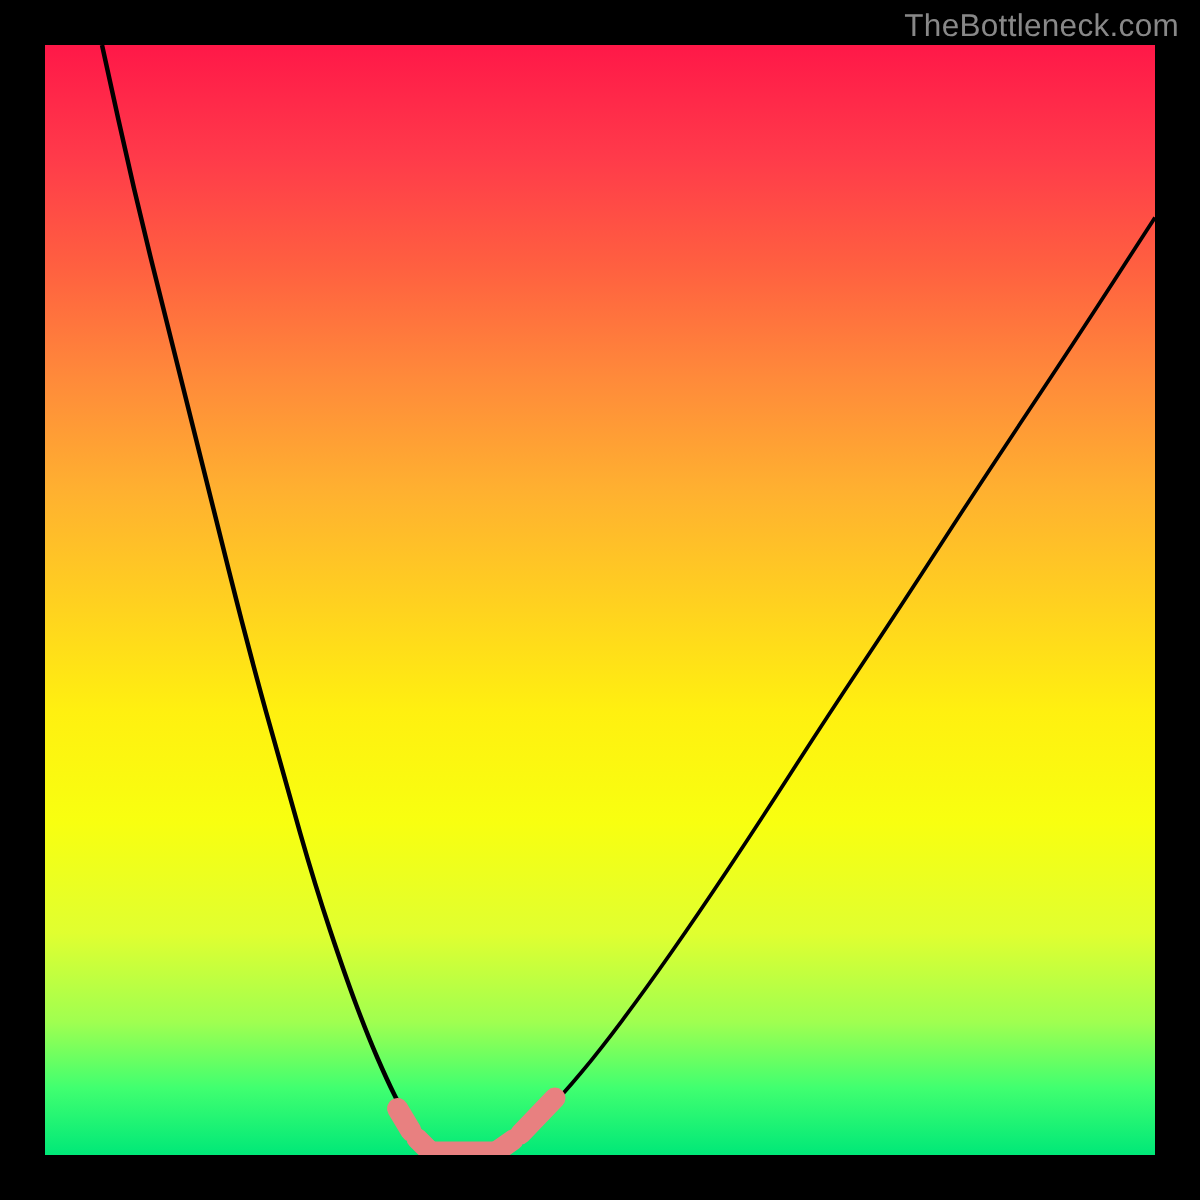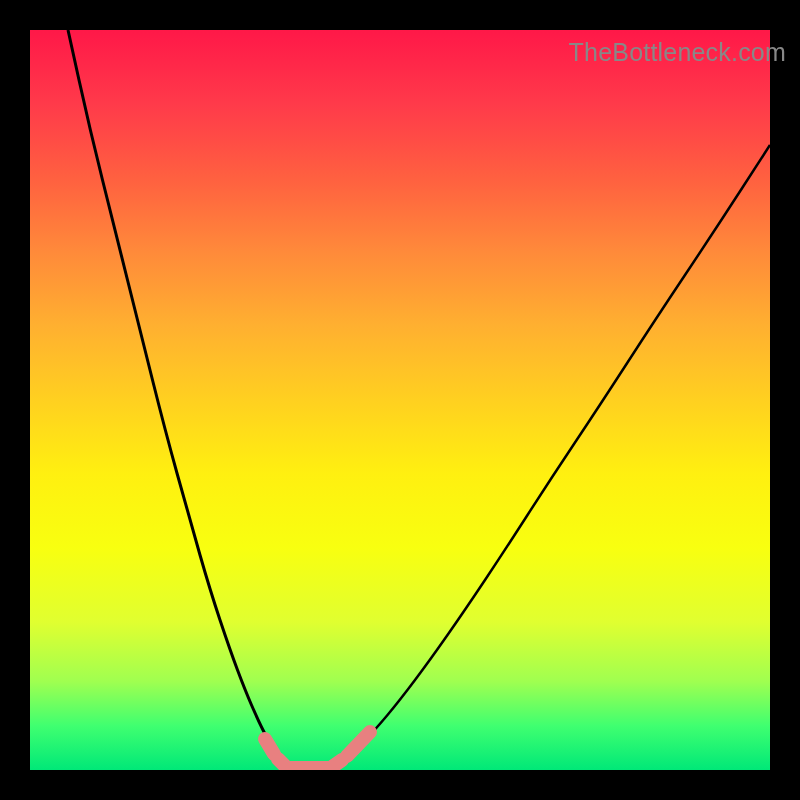--- a/index.html
+++ b/index.html
@@ -34,25 +34,24 @@
       #a0ff50 88%,
       #40ff70 94%,
       #00e878 100%
     );
   }
   .watermark {
     position: absolute;
     top: 6px;
     right: 14px;
     font-family: Arial, Helvetica, sans-serif;
-    font-size: 25px;
+    font-size: 21px;
     color: #888;
     font-weight: 500;
     letter-spacing: 0.2px;
-    margin-top: 32px;
   }
   svg.curves {
     position: absolute;
     left: 0;
     top: 0;
     width: 740px;
     height: 740px;
   }
 </style>
 </head>

